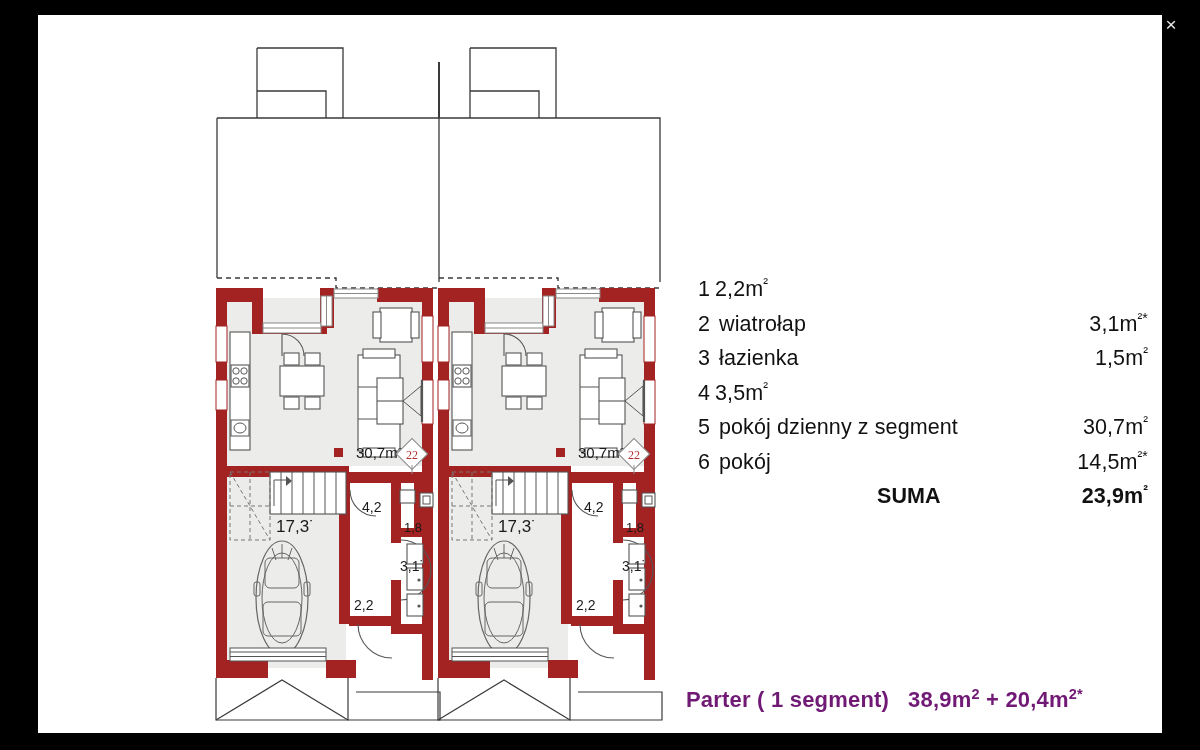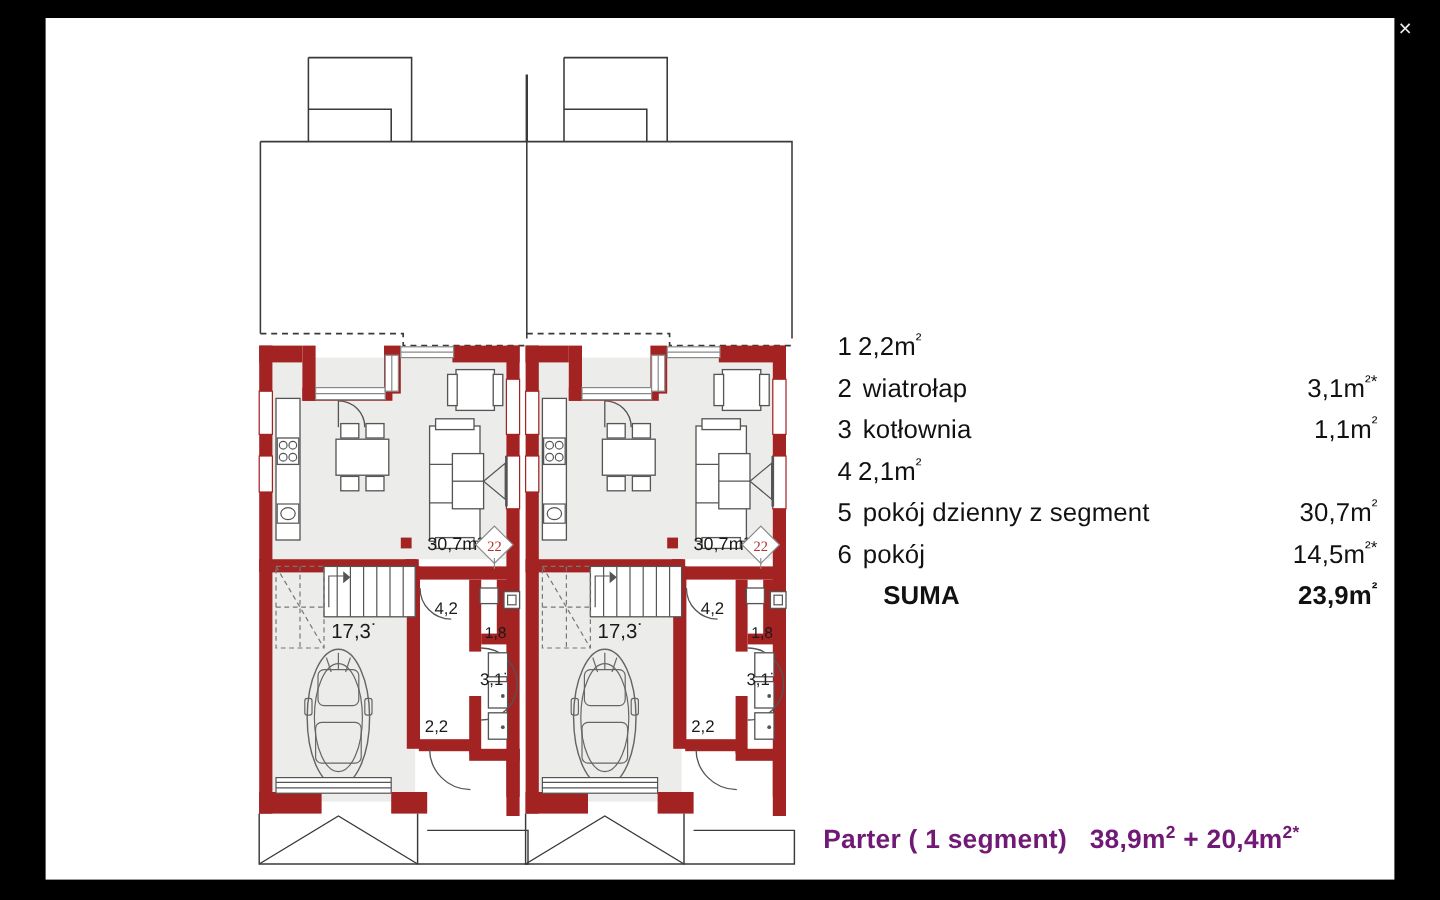--- a/index.html
+++ b/index.html
@@ -39,21 +39,21 @@
     display: flex; align-items: baseline;
     height: 34.5px;
     font-size: 21.5px; color: #111;
     letter-spacing: .1px;
   }
   .leg-num { width: 17px; flex: 0 0 17px; }
   .leg-name { flex: 1 1 auto; padding-left: 4px; white-space: nowrap; }
   .leg-area { flex: 0 0 auto; white-space: nowrap; }
   .leg-row.total { font-weight: bold; height: 38px; }
   .leg-row.total .leg-num { visibility: hidden; }
-  .leg-row.total .leg-name { padding-left: 21px; }
+  .leg-row.total .leg-name { padding-left: 21px; text-align: center; }
   sup.sq { font-size: 0.66em; vertical-align: super; line-height: 0; }
 
   #caption {
     position: absolute; left: 648px; top: 672px;
     font-size: 22px; font-weight: bold; color: #701a75;
     white-space: nowrap; letter-spacing: .2px;
   }
 </style>
 </head>
 <body>
@@ -426,26 +426,26 @@
         <span class="leg-num">1</span>
         <span class="leg-area"><span>2,2m</span><sup class="sq">²</sup></span>
       </div>
       <div class="leg-row">
         <span class="leg-num">2</span>
         <span class="leg-name">wiatrołap</span>
         <span class="leg-area"><span>3,1m</span><sup class="sq">²*</sup></span>
       </div>
       <div class="leg-row">
         <span class="leg-num">3</span>
-        <span class="leg-name">kotłownia</span>
-        <span class="leg-area"><span>1,1m</span><sup class="sq">²</sup></span>
+        <span class="leg-name">łazienka</span>
+        <span class="leg-area"><span>1,5m</span><sup class="sq">²</sup></span>
       </div>
       <div class="leg-row">
         <span class="leg-num">4</span>
-        <span class="leg-area"><span>2,1m</span><sup class="sq">²</sup></span>
+        <span class="leg-area"><span>3,5m</span><sup class="sq">²</sup></span>
       </div>
       <div class="leg-row">
         <span class="leg-num">5</span>
         <span class="leg-name">pokój dzienny z segment</span>
         <span class="leg-area"><span>30,7m</span><sup class="sq">²</sup></span>
       </div>
       <div class="leg-row">
         <span class="leg-num">6</span>
         <span class="leg-name">pokój</span>
         <span class="leg-area"><span>14,5m</span><sup class="sq">²*</sup></span>

